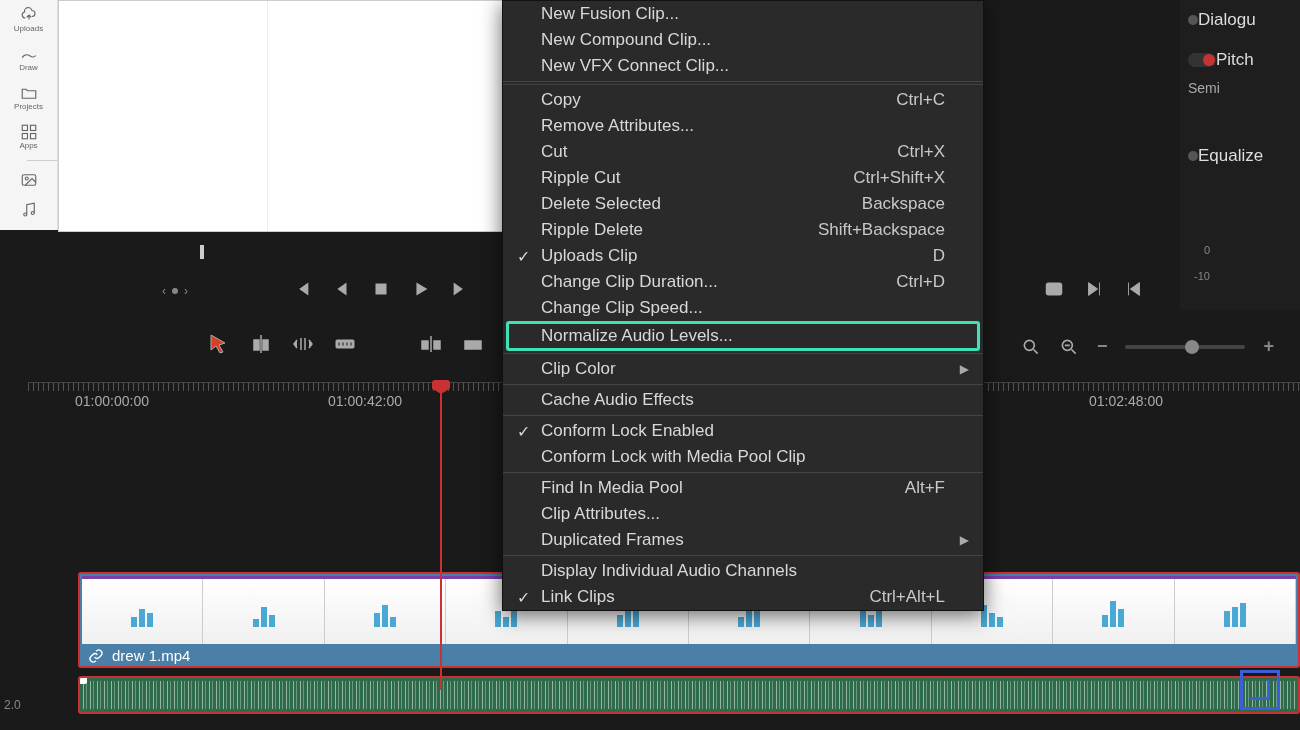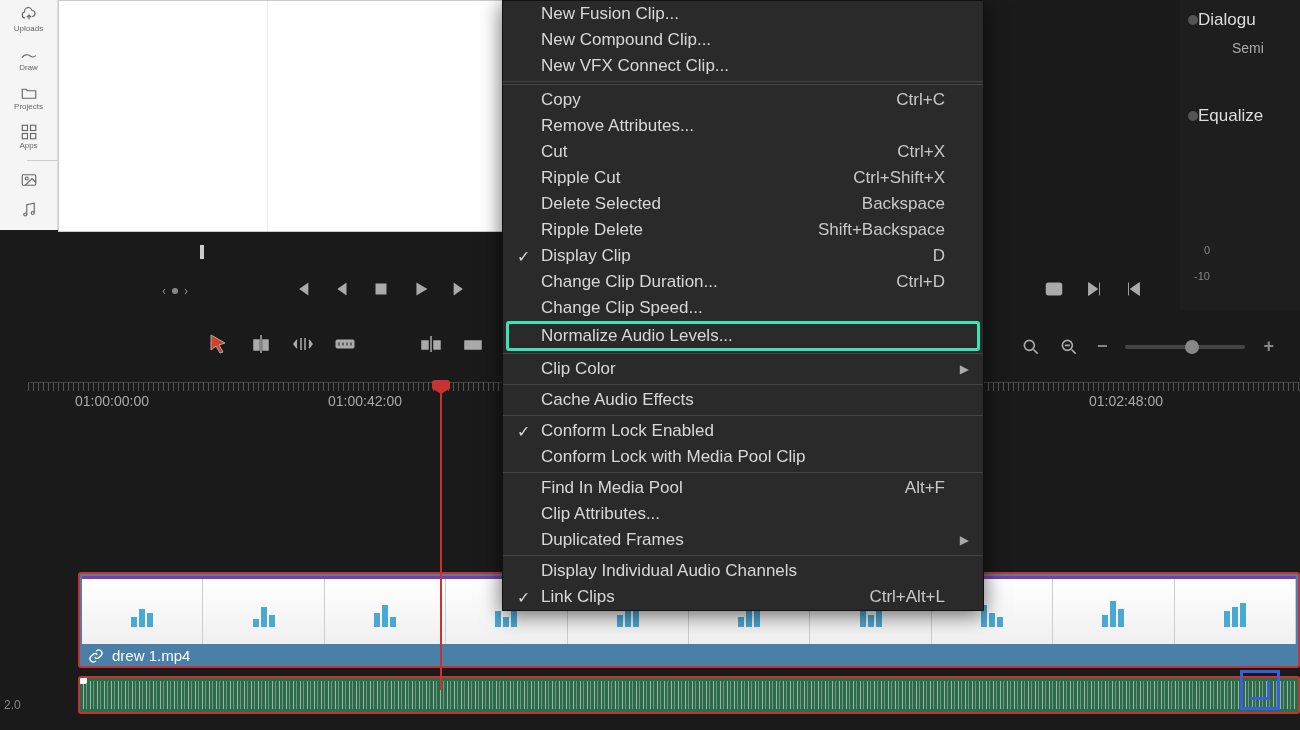--- a/index.html
+++ b/index.html
@@ -85,21 +85,21 @@
 .menu-sep { height: 1px; background: #444; margin: 2px 0; }
 .menu-highlight { border: 3px solid #3de2b5; border-radius: 3px; margin: 0 3px; padding-left: 32px; }
 
 
 .inspector { position: absolute; right: 0; top: 0; width: 120px; height: 310px; background: #1e1e1e; padding: 0 0 0 8px; overflow: hidden; }
 .insp-row { display: flex; align-items: center; padding: 10px 0; font-size: 17px; color: #ddd; }
 .insp-dot { width: 10px; height: 10px; border-radius: 50%; background: #555; }
 .insp-dot.dimred { background: #6b3030; }
 .insp-toggle { width: 28px; height: 14px; border-radius: 7px; background: #333; position:relative; }
 .insp-toggle.on::after { content:""; position:absolute; right:1px; top:1px; width:12px; height:12px; border-radius:50%; background:#c83232; }
-.insp-sub { margin-left: 44px; font-size: 14px; color: #aaa; }
+.insp-sub { font-size: 14px; color: #aaa; }
 .db-scale { position:absolute; right:90px; top:244px; font-size:11px; color:#888; text-align:right; }
 .db-scale div { margin-bottom: 14px; }
 
 
 .logo-badge { position:absolute; right:20px; bottom:20px; width:40px; height:40px; border:3px solid #3a5fd8; display:flex; align-items:center; justify-content:center; }
 .logo-badge .inner { width:20px; height:20px; border:3px solid #3a5fd8; border-top:none; border-left:none; }
 </style>
 </head>
 <body>
 
@@ -366,21 +366,21 @@
     <div class="menu-item">
       <span>Delete Selected</span>
       <span class="shortcut">Backspace</span>
     </div>
     <div class="menu-item">
       <span>Ripple Delete</span>
       <span class="shortcut">Shift+Backspace</span>
     </div>
     <div class="menu-item">
       <span class="check">✓</span>
-      <span>Display Clip</span>
+      <span>Uploads Clip</span>
       <span class="shortcut">D</span>
     </div>
     <div class="menu-item">
       <span>Change Clip Duration...</span>
       <span class="shortcut">Ctrl+D</span>
     </div>
     <div class="menu-item">
       <span>Change Clip Speed...</span>
     </div>
     <div class="menu-item menu-highlight">
@@ -423,20 +423,24 @@
       <span class="check">✓</span>
       <span>Link Clips</span>
       <span class="shortcut">Ctrl+Alt+L</span>
     </div>
   </div>
 
 <div class="inspector">
   <div class="insp-row">
     <span class="insp-dot"></span>
     <span>Dialogu</span>
+  </div>
+  <div class="insp-row">
+    <span class="insp-toggle on"></span>
+    <span>Pitch</span>
   </div>
   <div class="insp-sub">Semi</div>
   <div style="height:40px"></div>
   <div class="insp-row">
     <span class="insp-dot"></span>
     <span>Equalize</span>
   </div>
   <div class="db-scale">
     <div>0</div>
     <div>-10</div>

